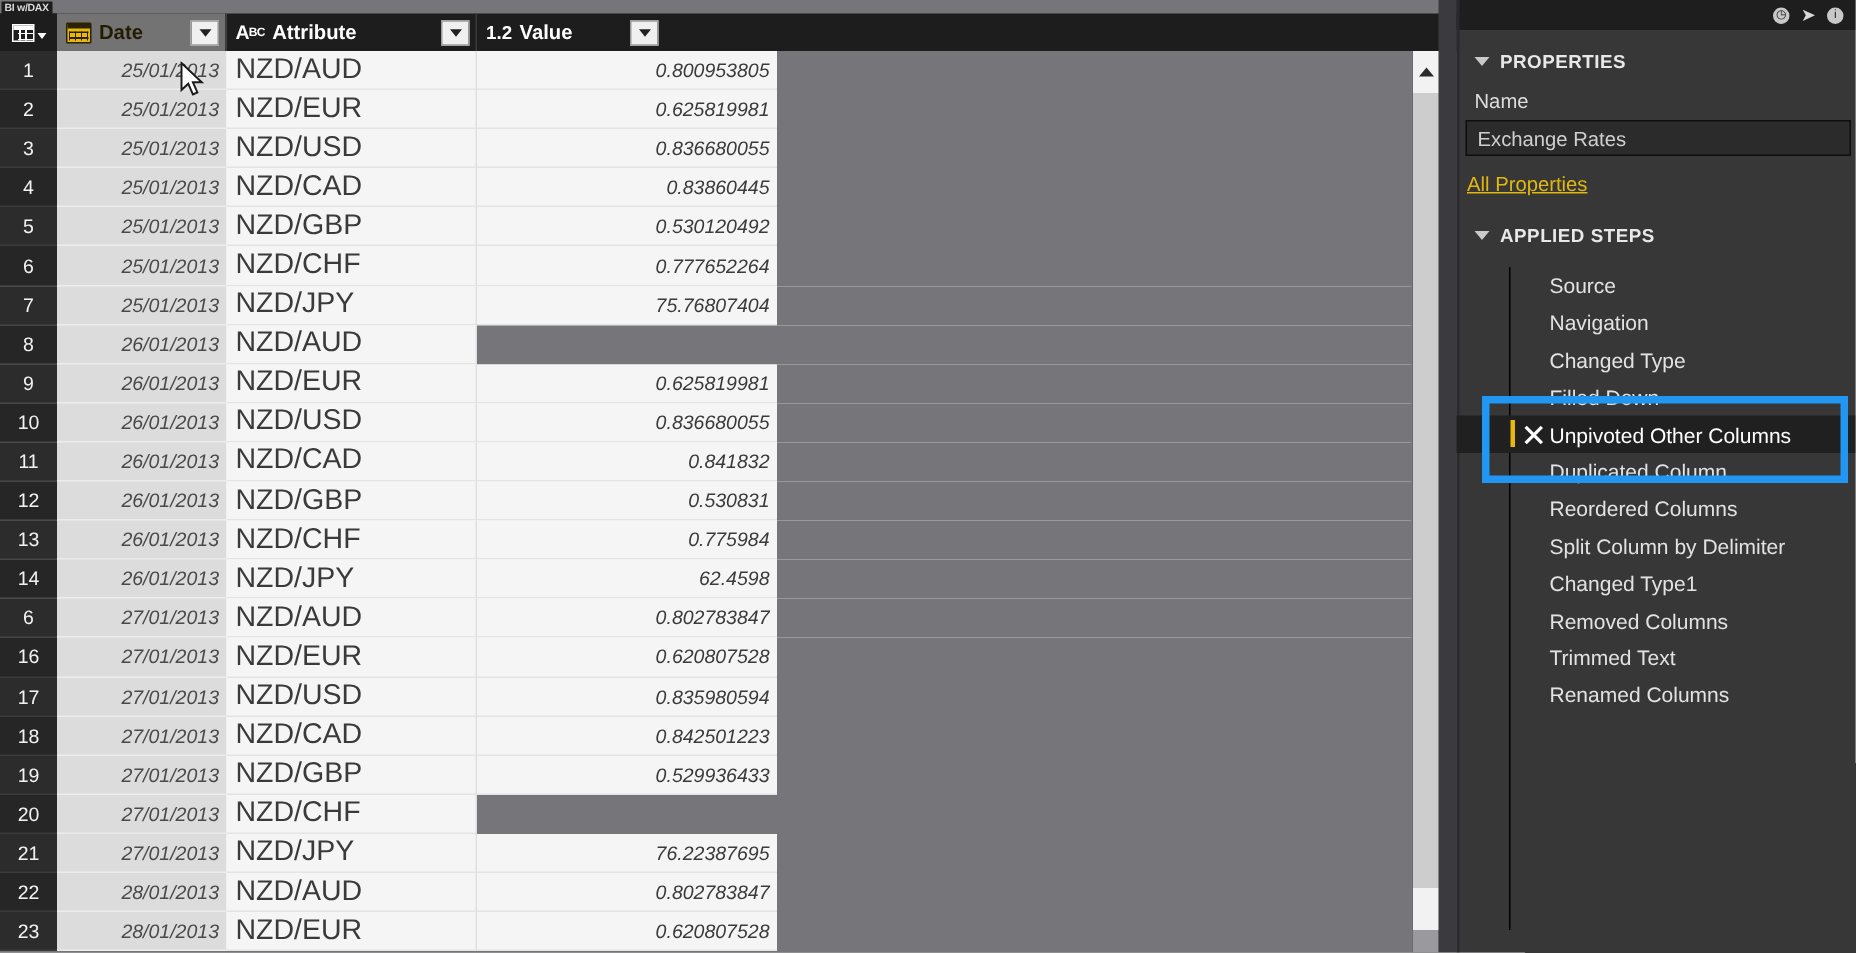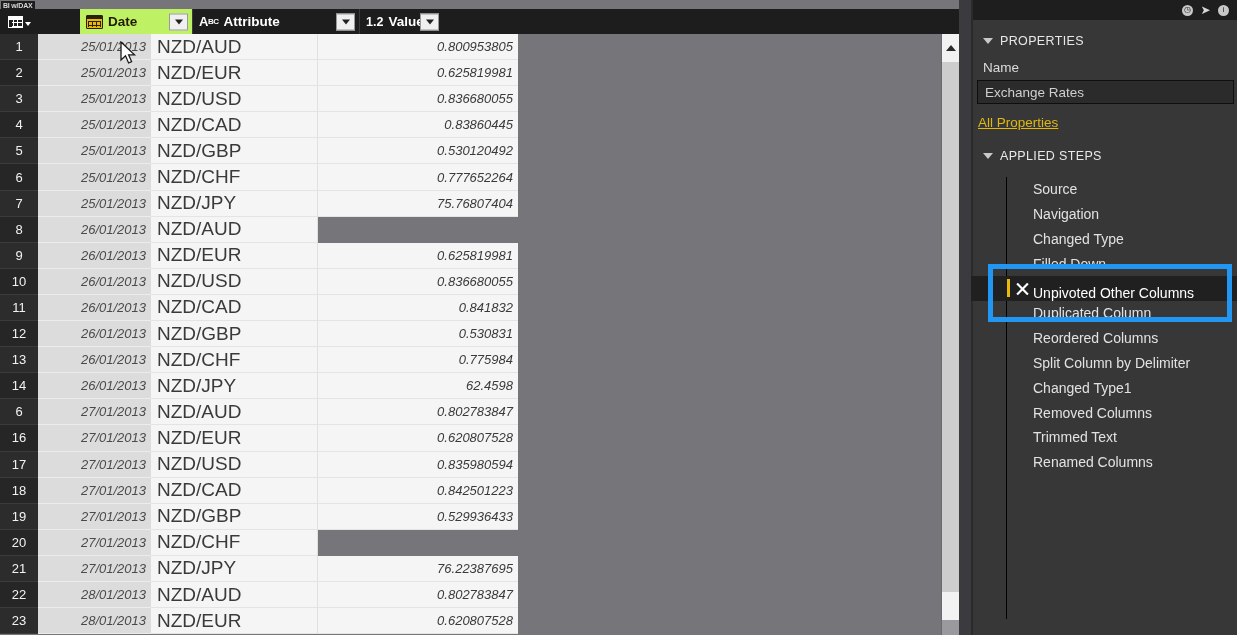--- a/index.html
+++ b/index.html
@@ -72,23 +72,22 @@
   .hcell {
     position: relative;
     display: flex; align-items: center;
     color: #fff;
     font-size: 13.5px; font-weight: bold;
     padding-left: 6px;
     border-right: 1px solid #3a3a3a;
   }
   .hcell.date {
     width: 113px; min-width: 113px;
-    background: #bef264;
+    background: #737373;
     color: #231c00;
-    margin-left: 42px;
   }
   .hcell.attribute { width: 167px; min-width: 167px; }
   .hcell.value     { flex: 1; }
 
   .type-icon {
     font-size: 11px; font-weight: bold;
     margin-right: 5px;
     display: inline-flex; align-items: center;
     white-space: nowrap;
     flex-shrink: 0;
@@ -262,21 +261,21 @@
   }
   .tri {
     width: 0; height: 0;
     border-left: 5px solid transparent;
     border-right: 5px solid transparent;
     border-top: 6px solid #c9c9c9;
   }
   .sect-label {
     color: #e8e8e8;
     font-size: 12.5px;
-    font-weight: normal;
+    font-weight: bold;
     letter-spacing: 0.35px;
   }
   .name-label {
     color: #dcdcdc;
     font-size: 13.5px;
     padding: 6px 0 5px 12px;
   }
   .name-box {
     margin: 0 3px 0 6px;
     height: 24px;
@@ -309,21 +308,20 @@
     position: relative;
     height: 24.8px;
     display: flex; align-items: center;
     padding-left: 62px;
     color: #e2e2e2;
     font-size: 14px;
   }
   .step.selected {
     background: #202020;
     color: #ffffff;
-    align-items: flex-end;
   }
   .step.selected::before {
     content: "";
     position: absolute; left: 36px; top: 3px;
     width: 3px; height: 18px;
     background: #e8b80b;
   }
   .step .x-ico {
     position: absolute; left: 45px; top: 50%;
     transform: translateY(-50%);

